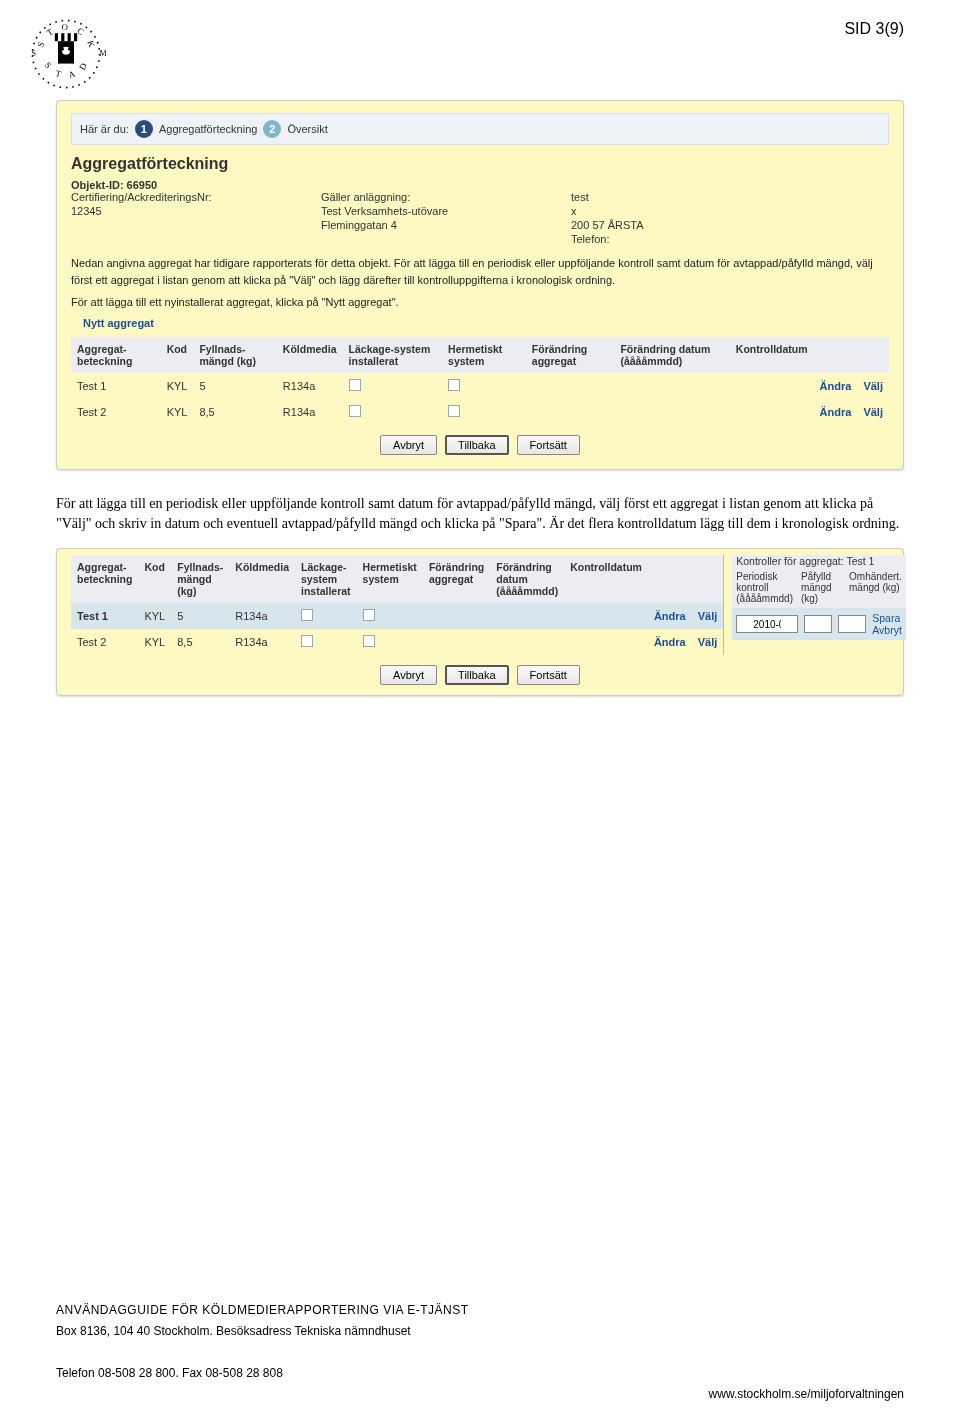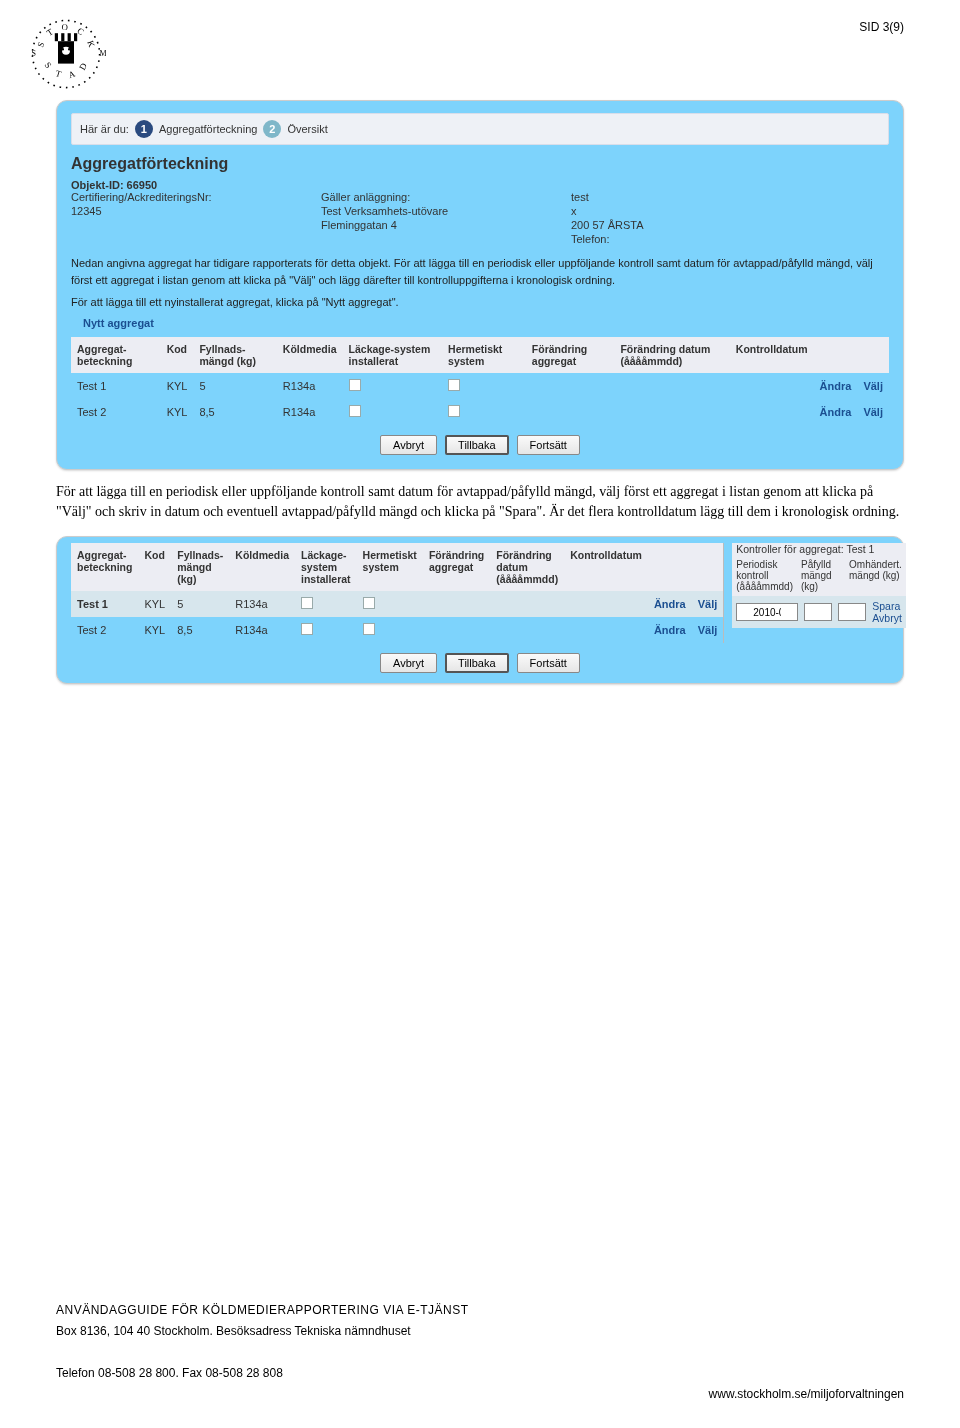--- a/index.html
+++ b/index.html
@@ -13,28 +13,28 @@
     width: 960px;
   }
   .page {
     position: relative;
     width: 960px;
     min-height: 1428px;
     padding: 20px 56px 30px 56px;
   }
   .header-row { position: relative; height: 80px; }
   .logo { position: absolute; left: -30px; top: -6px; width: 80px; height: 80px; }
-  .page-num { position: absolute; right: 0; top: 0; font-family: Helvetica, Arial, sans-serif; font-size: 12px; }
+  .page-num { position: absolute; right: 0; top: 0; font-family: Helvetica, Arial, sans-serif; font-size: 16px; }
   .body-text { font-family: Georgia, 'Times New Roman', serif; font-size: 14px; line-height: 1.45; margin: 12px 0 14px 0; }
   .panel {
     border: 1px solid #ccc;
-    border-radius: 11px;
-    background: #7dd3fc;
+    border-radius: 4px;
+    background: #fef9c3;
     box-shadow: 0 1px 2px rgba(0,0,0,.15);
-    margin-bottom: 12px;
+    margin-bottom: 24px;
     font-size: 11px;
     color: #333;
   }
   .panel-inner { padding: 10px 14px 14px 14px; }
   .breadcrumb {
     background: #eef1f6;
     border: 1px solid #d8deea;
     border-radius: 2px;
     padding: 6px 8px;
     display: flex;

